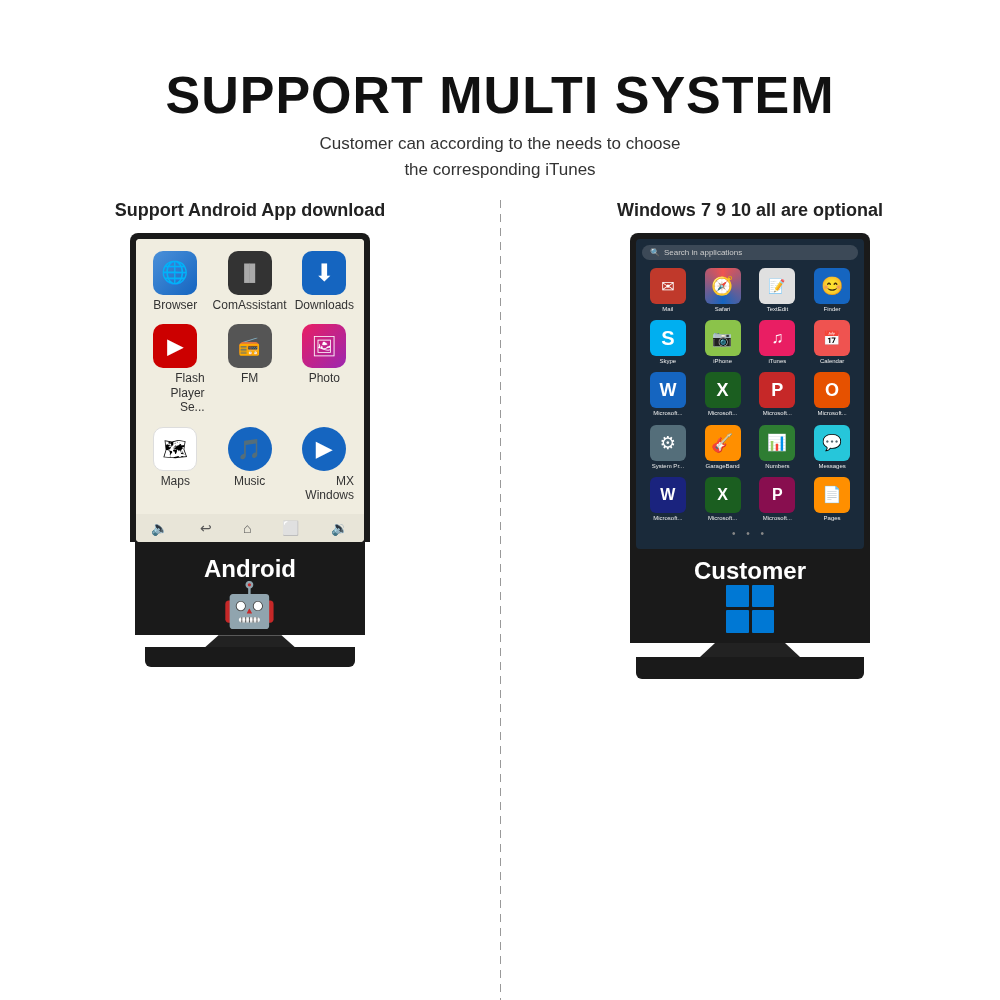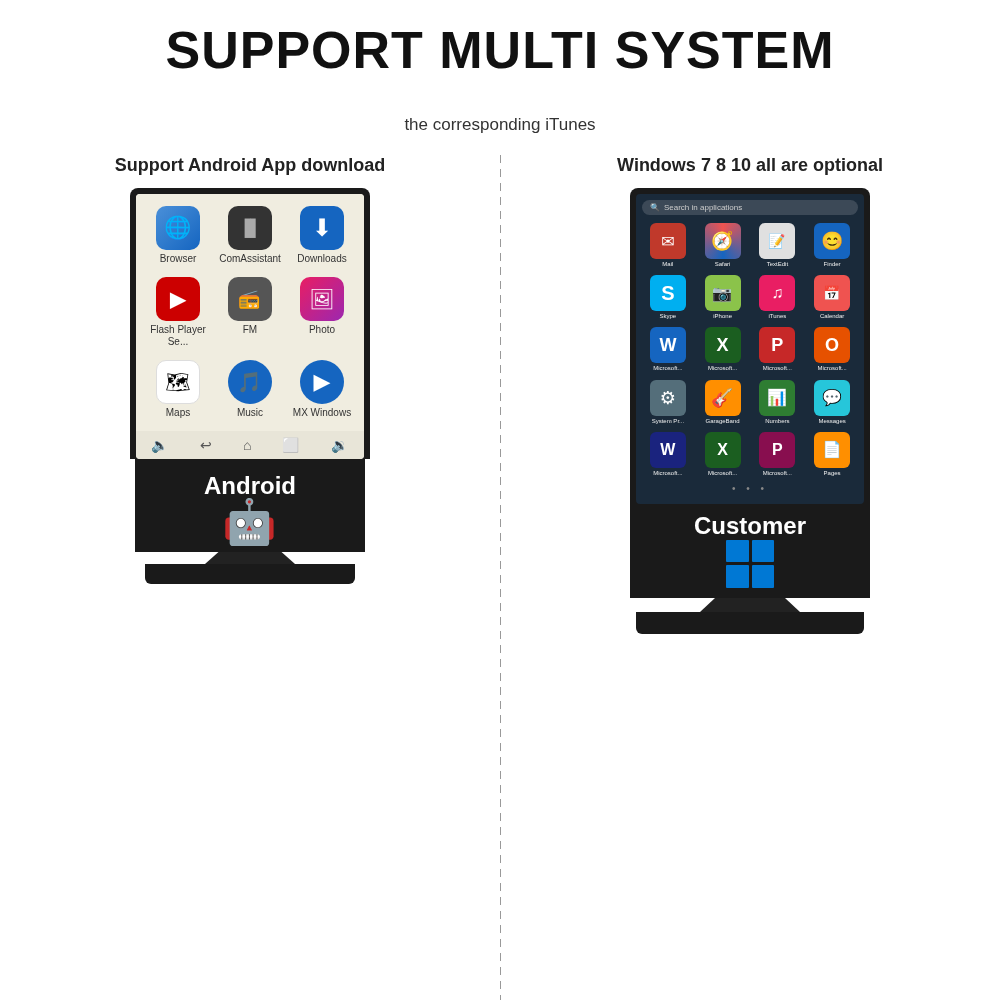--- a/index.html
+++ b/index.html
@@ -24,20 +24,21 @@
     .header {
       text-align: center;
       padding: 20px 0 8px;
     }
 
     .main-title {
       font-size: 52px;
       font-weight: 900;
       color: #111;
       letter-spacing: 1px;
+      margin-top: 45px;
     }
 
     .subtitle {
       font-size: 17px;
       color: #333;
       margin-top: 6px;
       line-height: 1.5;
     }
 
     .columns {
@@ -110,23 +111,23 @@
       height: 44px;
       border-radius: 10px;
       display: flex;
       align-items: center;
       justify-content: center;
       font-size: 22px;
       margin-bottom: 3px;
     }
 
     .app-label {
-      font-size: 10px;
+      font-size: 12px;
       color: #333;
-      text-align: center;
+      text-align: right;
       line-height: 1.2;
     }
 
     .android-nav {
       background: #e8e5d8;
       display: flex;
       justify-content: space-around;
       align-items: center;
       padding: 6px 0;
       font-size: 14px;
@@ -222,21 +223,21 @@
     }
   </style>
 </head>
 <body>
 
 <div class="page-container">
 
   <div class="header">
     <div class="main-title">SUPPORT MULTI SYSTEM</div>
     <div class="subtitle">
-      <br>
+      <span>Customer can according to the needs to choose</span><br>
       <span>the corresponding iTunes</span>
     </div>
   </div>
 
   <div class="columns">
 
     <div class="divider"></div>
 
     <div class="column">
       <div class="column-title">Support Android App download</div>
@@ -310,21 +311,21 @@
           <div style="color:white; font-size:24px; font-weight:900; padding-top:8px;">Android</div>
           <div style="font-size:44px; line-height:1; padding-bottom:8px;">🤖</div>
         </div>
 
         <div style="background:#222; width:90px; height:12px; clip-path: polygon(15% 0%, 85% 0%, 100% 100%, 0% 100%);"></div>
         <div style="background:#1a1a1a; width:210px; height:20px; border-radius:0 0 6px 6px;"></div>
       </div>
     </div>
 
     <div class="column">
-      <div class="column-title">Windows 7 8 10 all are optional</div>
+      <div class="column-title">Windows 7 9 10 all are optional</div>
 
       <div class="kiosk-full">
 
         <div class="kiosk-top-body">
           <div class="kiosk-screen kiosk-screen-windows">
             <div class="windows-screen-content">
 
               <div class="win-search-bar">
                 <span>🔍</span>
                 <span>Search in applications</span>

